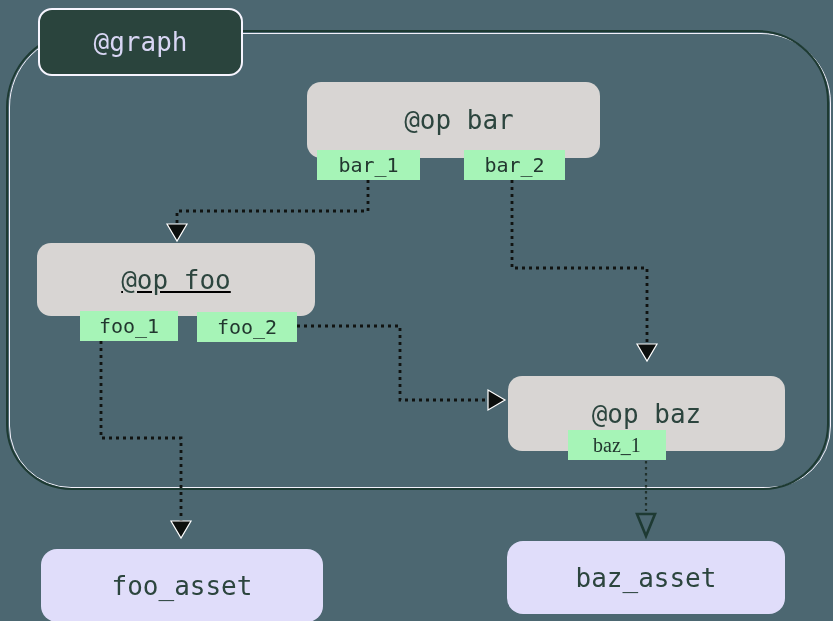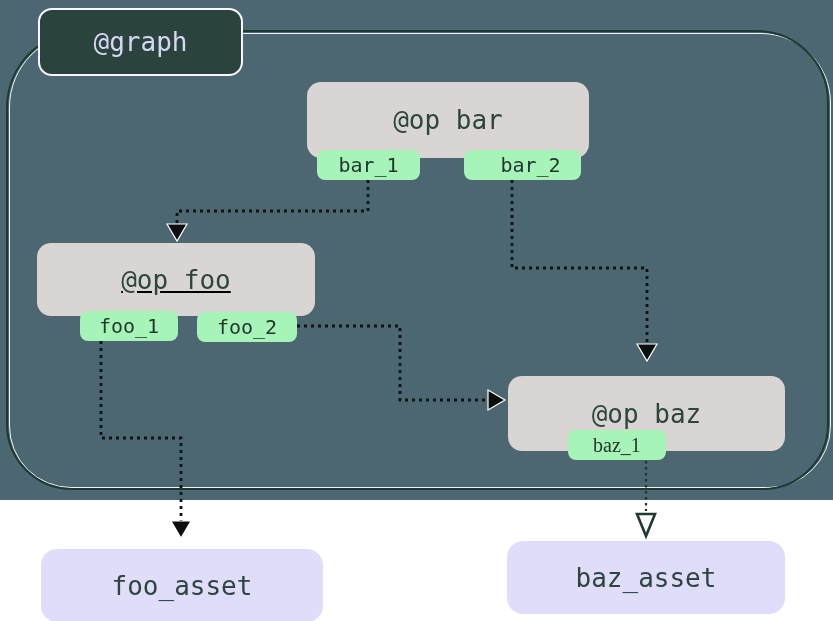--- a/index.html
+++ b/index.html
@@ -1,21 +1,21 @@
 <!DOCTYPE html>
 <html><head>
 <meta charset="utf-8">
 <style>
   html,body{margin:0;padding:0;}
   body{
     width:833px;height:621px;overflow:hidden;
     font-family:"DejaVu Sans Mono","Liberation Mono",monospace;
   }
   .canvas{
-    position:relative;width:833px;height:500px;
+    position:relative;width:833px;height:621px;
     background:#4c6771;
   }
   
   .boundary{
     position:absolute;left:6px;top:30px;width:823px;height:460px;
     border:2.5px solid #1d3a32;border-radius:78px 72px 66px 66px;
     box-sizing:border-box;z-index:1;background:transparent;
   }
   .boundary-hl{
     position:absolute;left:9px;top:33px;width:822px;height:455px;
@@ -27,30 +27,30 @@
     background:#2a443d;border:2px solid #f7f5ff;border-radius:14px;
     box-sizing:border-box;display:flex;align-items:center;justify-content:center;
     z-index:5;
   }
   .graph-badge span{color:#d8d6f4;font-size:26px;}
   .op{
     position:absolute;background:#d8d5d3;border-radius:14px;
     display:flex;align-items:center;justify-content:center;z-index:2;
   }
   .op span{color:#2c453e;font-size:26px;}
-  .op-bar{left:307px;top:82px;width:282px;height:76px;}
+  .op-bar{left:307px;top:82px;width:282px;height:76px;padding-left:11px;}
   .op-foo{left:37px;top:243px;width:278px;height:73px;text-decoration:underline;}
   .op-baz{left:508px;top:376px;width:277px;height:75px;}
   .tag{
-    position:absolute;height:30px;background:#a6f4b7;border-radius:8px;
+    position:absolute;height:30px;background:#a6f4b7;border-radius:0;
     display:flex;align-items:center;justify-content:center;z-index:4;
   }
   .tag span{color:#22372f;font-size:20px;}
   .tag-bar1{left:317px;top:150px;width:103px;}
-  .tag-bar2{left:464px;top:150px;width:101px;padding-left:16px;}
+  .tag-bar2{left:464px;top:150px;width:101px;}
   .tag-foo1{left:52px;top:311px;width:98px;margin-left:28px;}
   .tag-foo2{left:197px;top:312px;width:100px;}
   .tag-baz1{left:568px;top:430px;width:98px;font-family:Liberation Serif, serif;}
   .asset{
     position:absolute;top:541px;height:73px;background:#e0ddfa;border-radius:16px;
     display:flex;align-items:center;justify-content:center;z-index:2;
   }
   .asset span{color:#2c453e;font-size:26px;}
   .asset-foo{left:41px;width:282px;margin-top:8px;}
   .asset-baz{left:507px;width:278px;}

